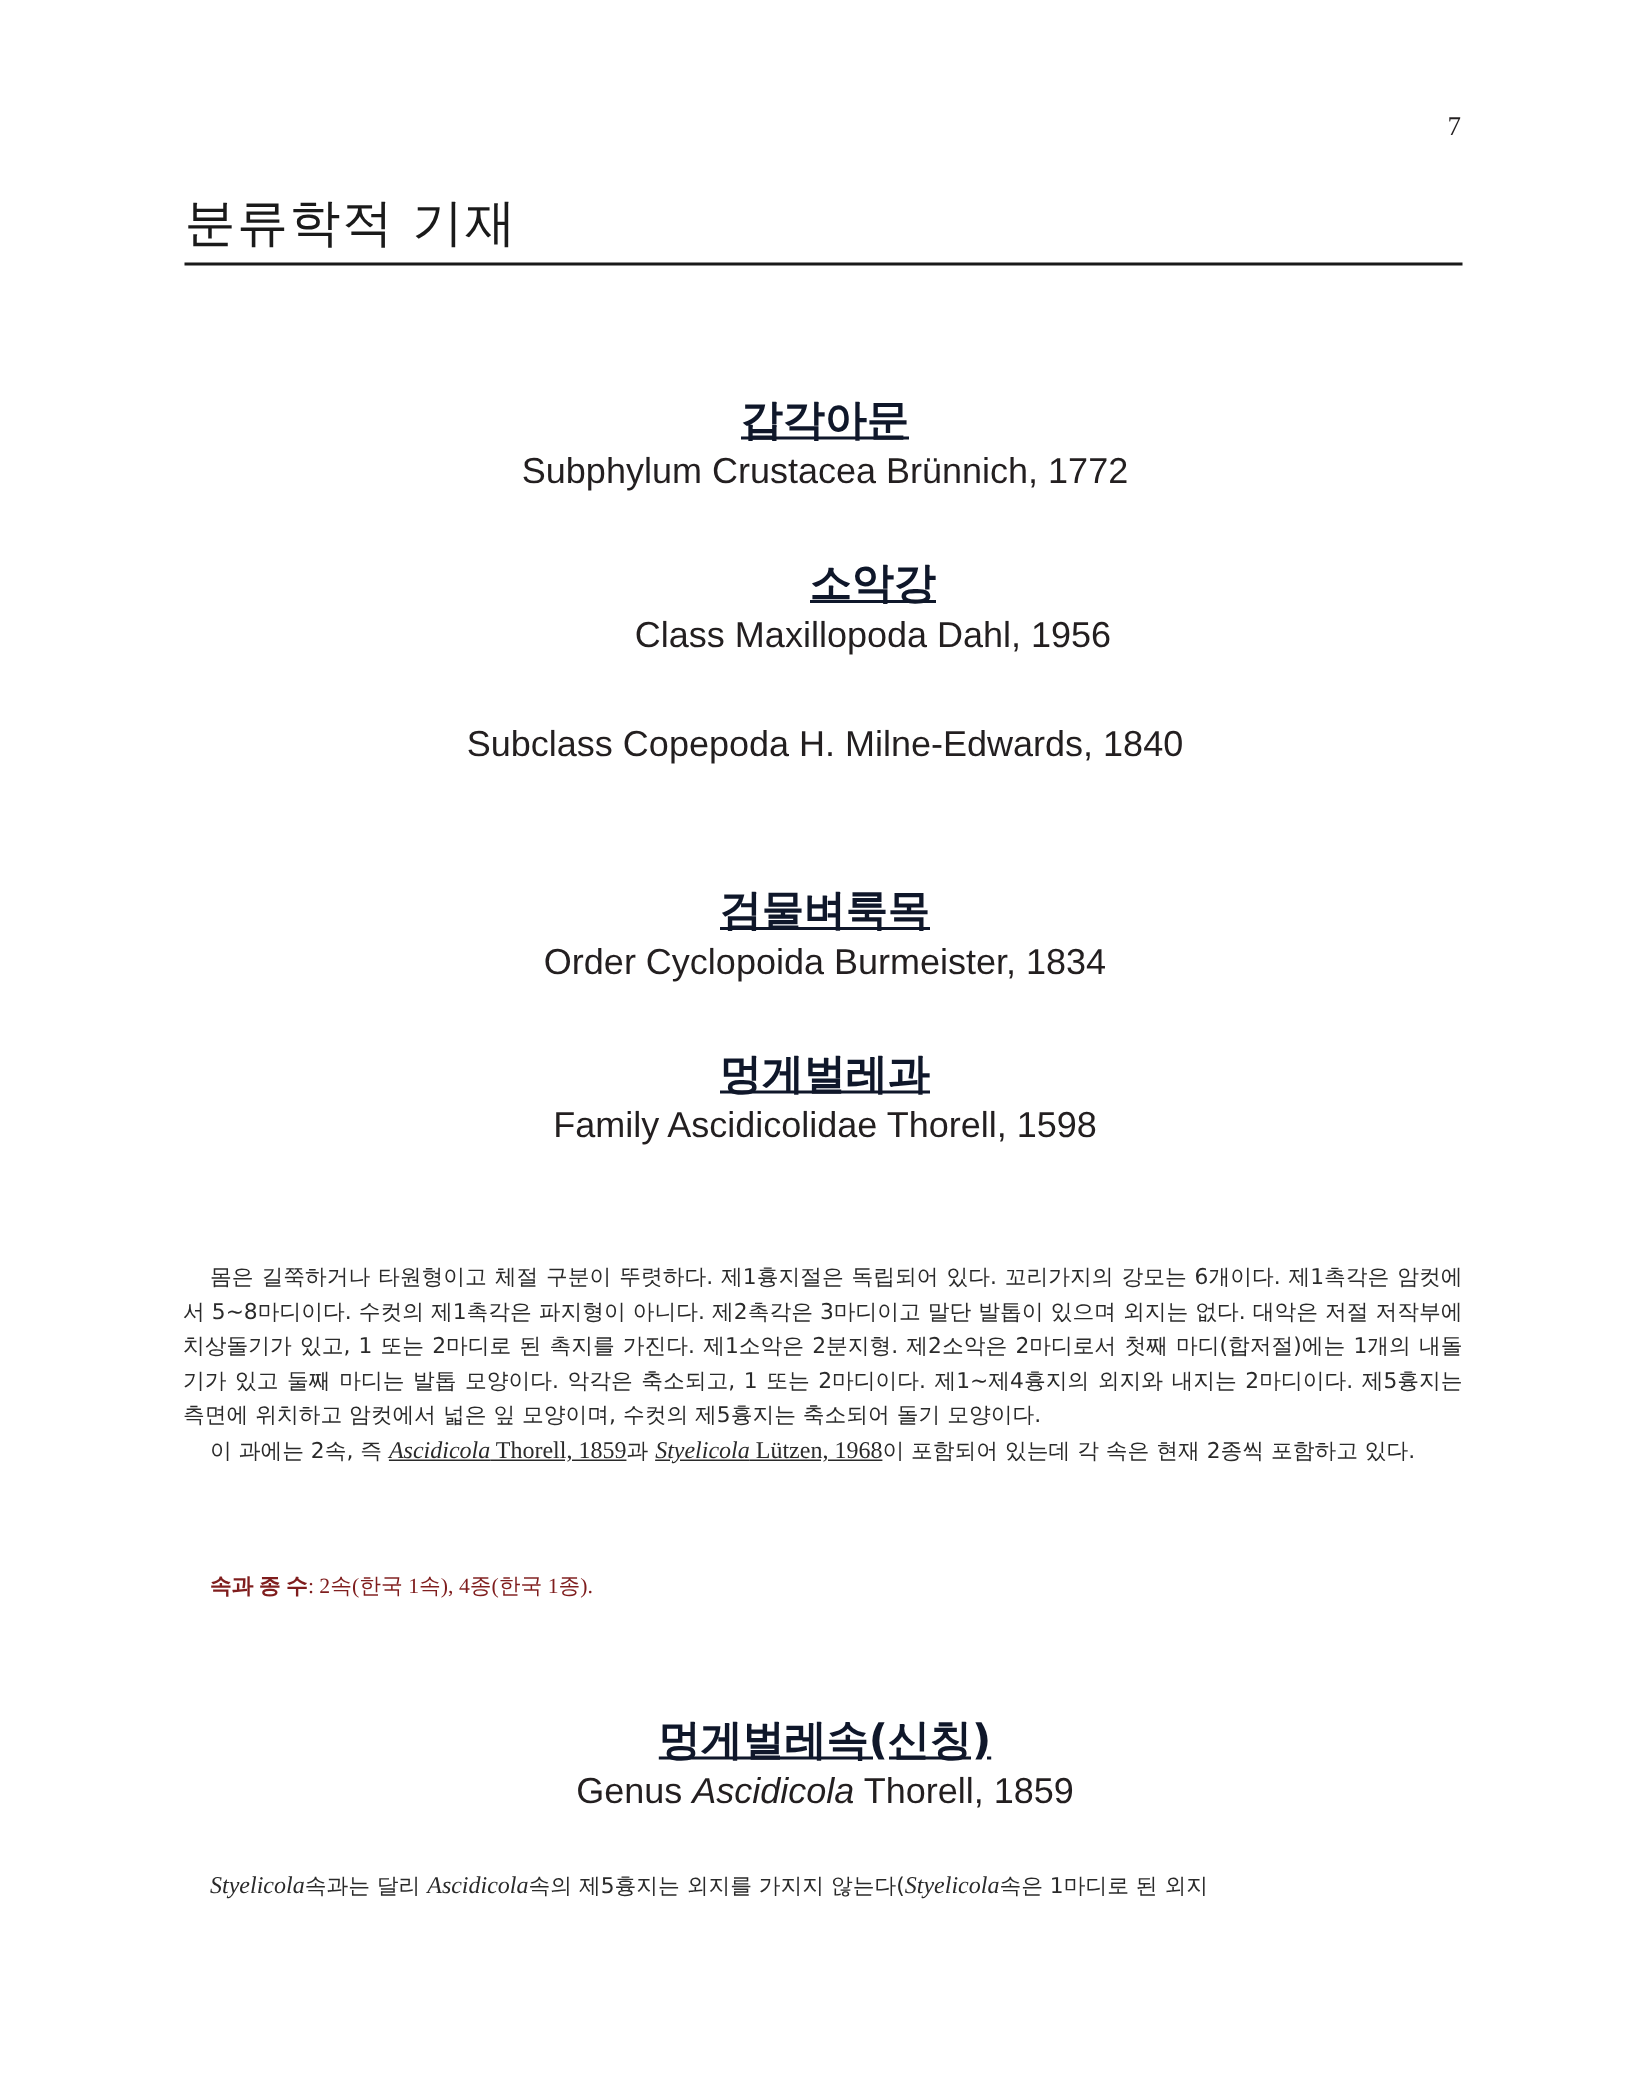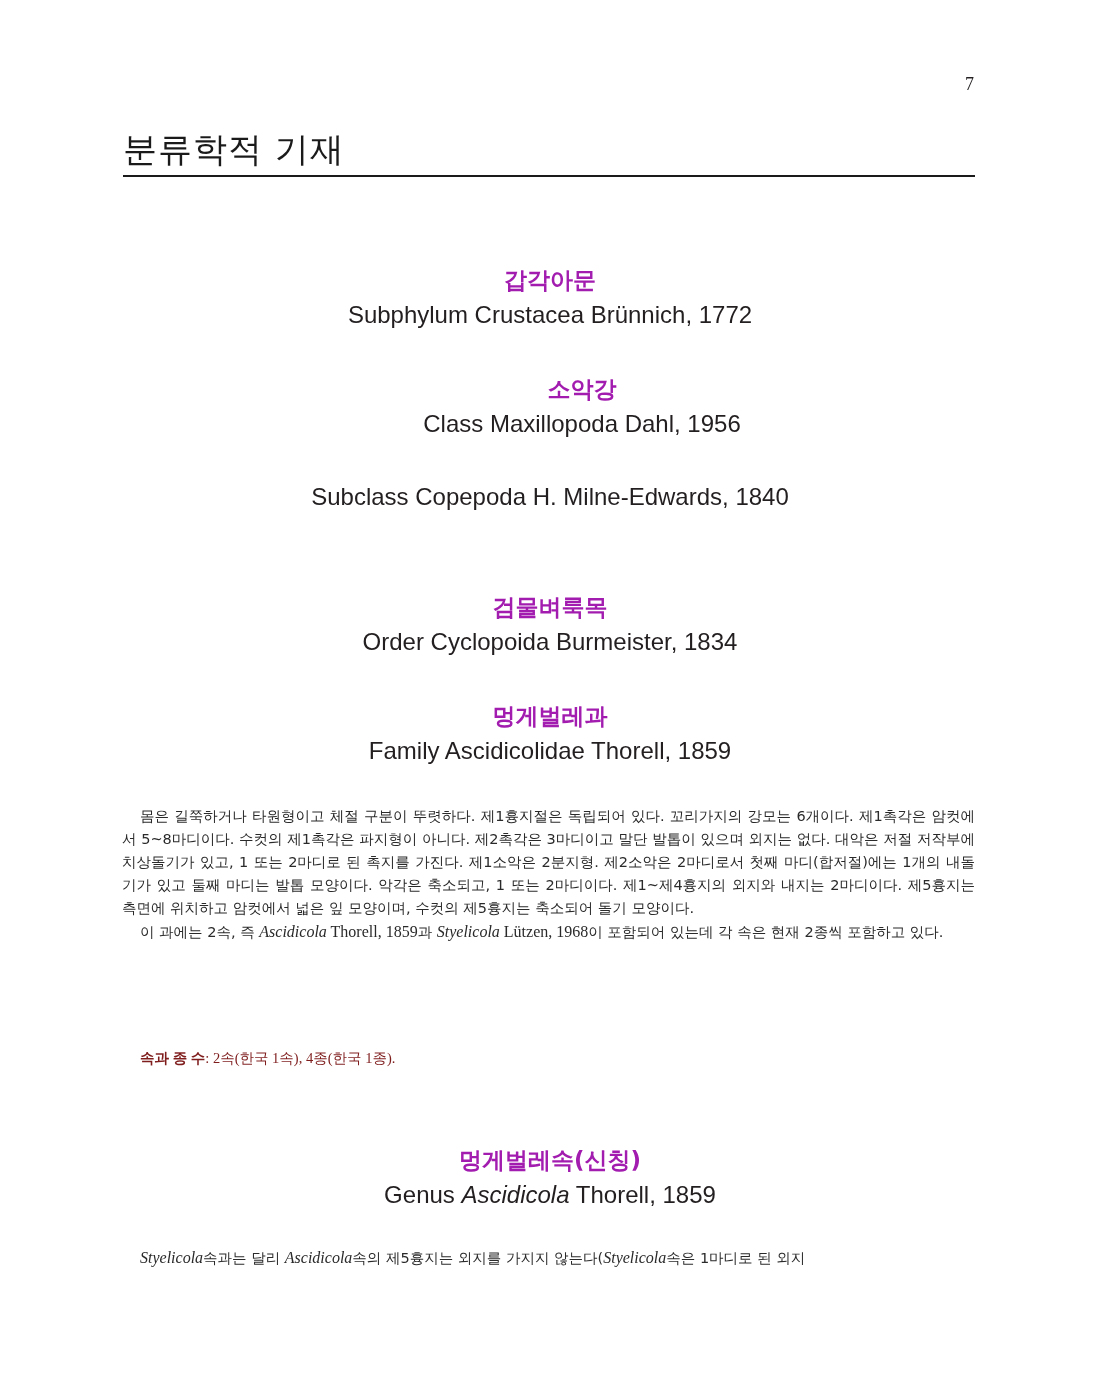--- a/index.html
+++ b/index.html
@@ -43,49 +43,52 @@
     }
     .taxon {
       position: absolute;
       left: 0;
       width: 1100px;
       text-align: center;
     }
     .taxon .ko {
       font-family: "DejaVu Sans", sans-serif;
       font-weight: bold;
-      font-size: 23px;
+      font-size: 28px;
       line-height: 36px;
-      color: #a21caf;
+      color: #0f172a;
+      text-decoration: underline;
     }
     .taxon .sci {
       font-family: Liberation Sans, sans-serif;
       font-size: 24px;
       line-height: 34px;
       color: #231f20;
     }
     .taxon .sci i { font-style: italic; }
     .body-text {
       position: absolute;
       left: 122px;
       width: 853px;
       font-family: "DejaVu Sans", sans-serif;
       font-size: 14.5px;
       line-height: 23px;
       color: #2a2a2a;
       text-align: justify;
       text-align-last: left;
+      margin-top: 36px;
     }
     .body-text p {
       margin: 0;
       text-indent: 18px;
     }
     .body-text .lat {
       font-family: "Liberation Serif", serif;
       font-size: 16px;
+      text-decoration: underline;
     }
     .body-text .lat i { font-style: italic; }
     .count-line {
       position: absolute;
       left: 140px;
       top: 1047px;
       font-family: Liberation Serif, serif;
       font-size: 14.5px;
       line-height: 23px;
       color: #7f1d1d;
@@ -130,21 +133,21 @@
   <div class="sci">Subclass Copepoda H. Milne-Edwards, 1840</div>
 </div>
 
 <div class="taxon" style="top:589px;">
   <div class="ko">검물벼룩목</div>
   <div class="sci">Order Cyclopoida Burmeister, 1834</div>
 </div>
 
 <div class="taxon" style="top:698px;">
   <div class="ko">멍게벌레과</div>
-  <div class="sci">Family Ascidicolidae Thorell, 1859</div>
+  <div class="sci">Family Ascidicolidae Thorell, 1598</div>
 </div>
 
 <div class="body-text" style="top:805px;">
   <p>몸은 길쭉하거나 타원형이고 체절 구분이 뚜렷하다. 제1흉지절은 독립되어 있다. 꼬리가지의 강모는 6개이다. 제1촉각은 암컷에서 5~8마디이다. 수컷의 제1촉각은 파지형이 아니다. 제2촉각은 3마디이고 말단 발톱이 있으며 외지는 없다. 대악은 저절 저작부에 치상돌기가 있고, 1 또는 2마디로 된 촉지를 가진다. 제1소악은 2분지형. 제2소악은 2마디로서 첫째 마디(합저절)에는 1개의 내돌기가 있고 둘째 마디는 발톱 모양이다. 악각은 축소되고, 1 또는 2마디이다. 제1~제4흉지의 외지와 내지는 2마디이다. 제5흉지는 측면에 위치하고 암컷에서 넓은 잎 모양이며, 수컷의 제5흉지는 축소되어 돌기 모양이다.</p>
   <p>
     <span>이 과에는 2속, 즉 </span><span class="lat"><i>Ascidicola</i><span> Thorell, 1859</span></span><span>과 </span><span class="lat"><i>Styelicola</i><span> Lützen, 1968</span></span><span>이 포함되어 있는데 각 속은 현재 2종씩 포함하고 있다.</span>
   </p>
 </div>
 
 <div class="count-line">

